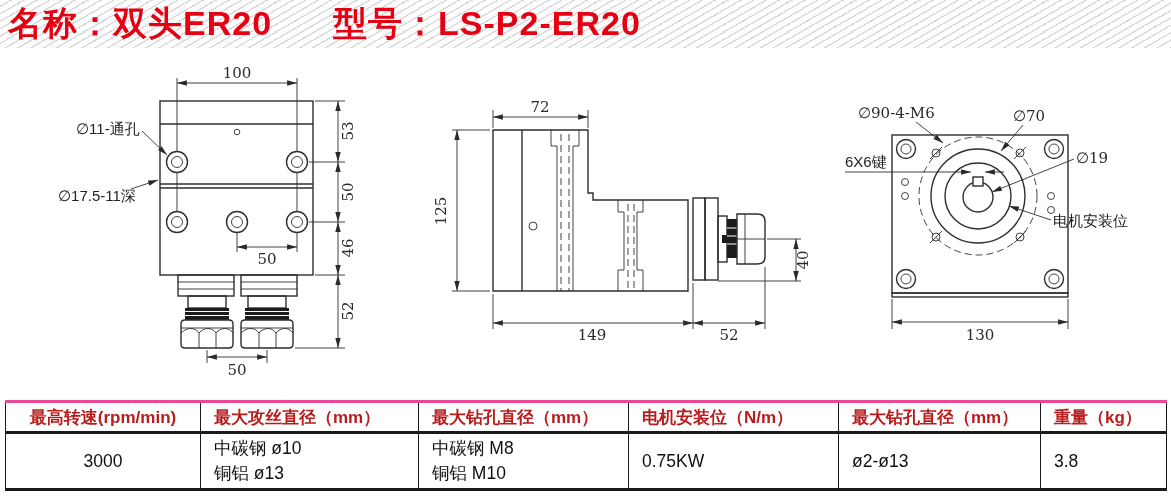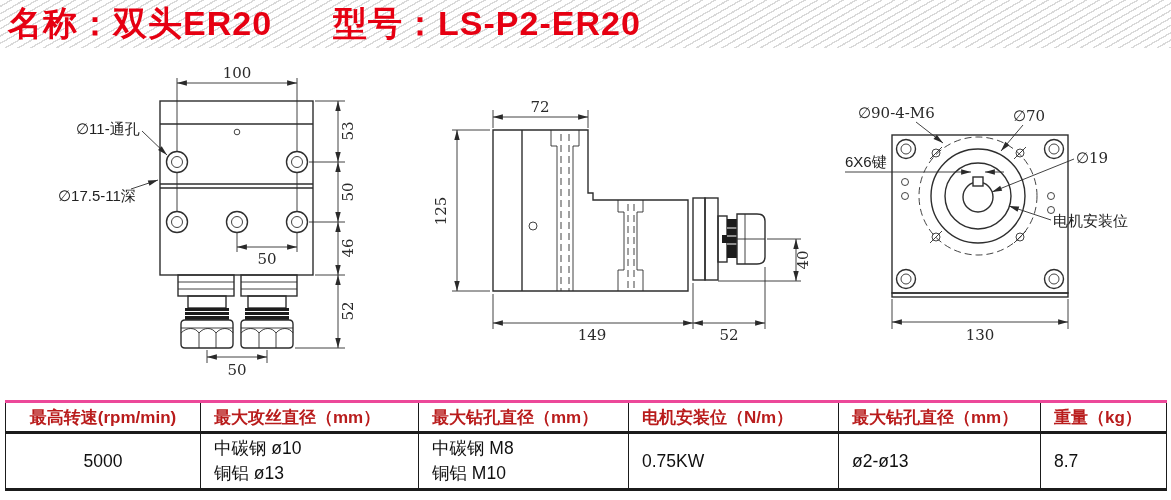--- a/index.html
+++ b/index.html
@@ -271,35 +271,35 @@
         <th>最大攻丝直径（mm）</th>
         <th>最大钻孔直径（mm）</th>
         <th>电机安装位（N/m）</th>
         <th>最大钻孔直径（mm）</th>
         <th>重量（kg）</th>
       </tr>
     </thead>
     <tbody>
       <tr>
         <td class="center">
-          <div>5000</div>
+          <div>3000</div>
         </td>
         <td>
           <div>中碳钢 ø10</div>
           <div>铜铝 ø13</div>
         </td>
         <td>
           <div>中碳钢 M8</div>
           <div>铜铝 M10</div>
         </td>
         <td>
           <div>0.75KW</div>
         </td>
         <td>
           <div>ø2-ø13</div>
         </td>
         <td>
-          <div>8.7</div>
+          <div>3.8</div>
         </td>
       </tr>
     </tbody>
   </table>
 </div>
 
 </body></html>

